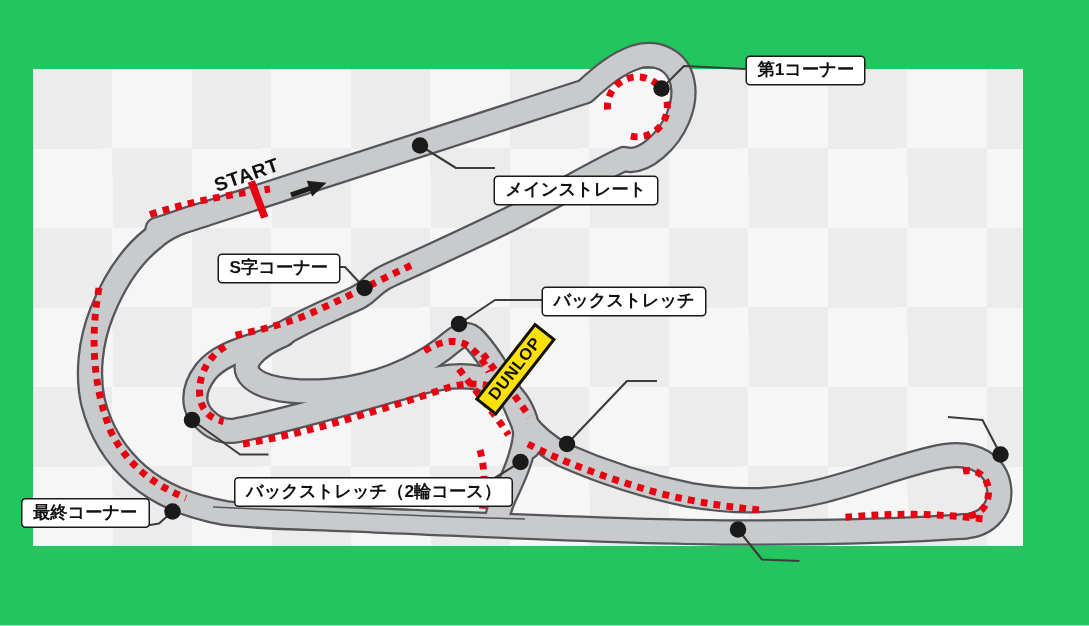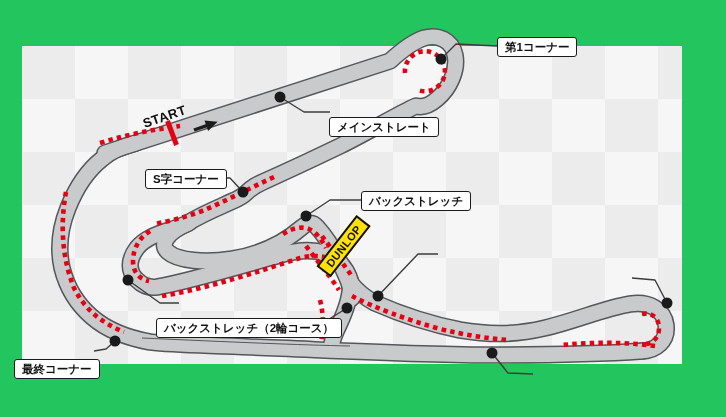--- a/index.html
+++ b/index.html
@@ -115,17 +115,17 @@
       <circle cx="115" cy="341" r="5.5"></circle>
       <circle cx="492" cy="353" r="5.5"></circle>
     </g>
   </svg>
 
   <div class="lbl" style="left:497px;top:37px;">第1コーナー</div>
   <div class="lbl" style="left:329px;top:117px;">メインストレート</div>
   <div class="lbl" style="left:145px;top:169px;">S字コーナー</div>
   <div class="lbl" style="left:361px;top:191px;">バックストレッチ</div>
   <div class="lbl" style="left:156px;top:318px;">バックストレッチ（2輪コース）</div>
-  <div class="lbl" style="left:14px;top:359px;">最終コーナー</div>
+  <div class="lbl" style="left:14px;top:332px;">最終コーナー</div>
 
   <div class="start-text">START</div>
   <div class="dunlop">DUNLOP</div>
 </div>
 
 </body></html>

